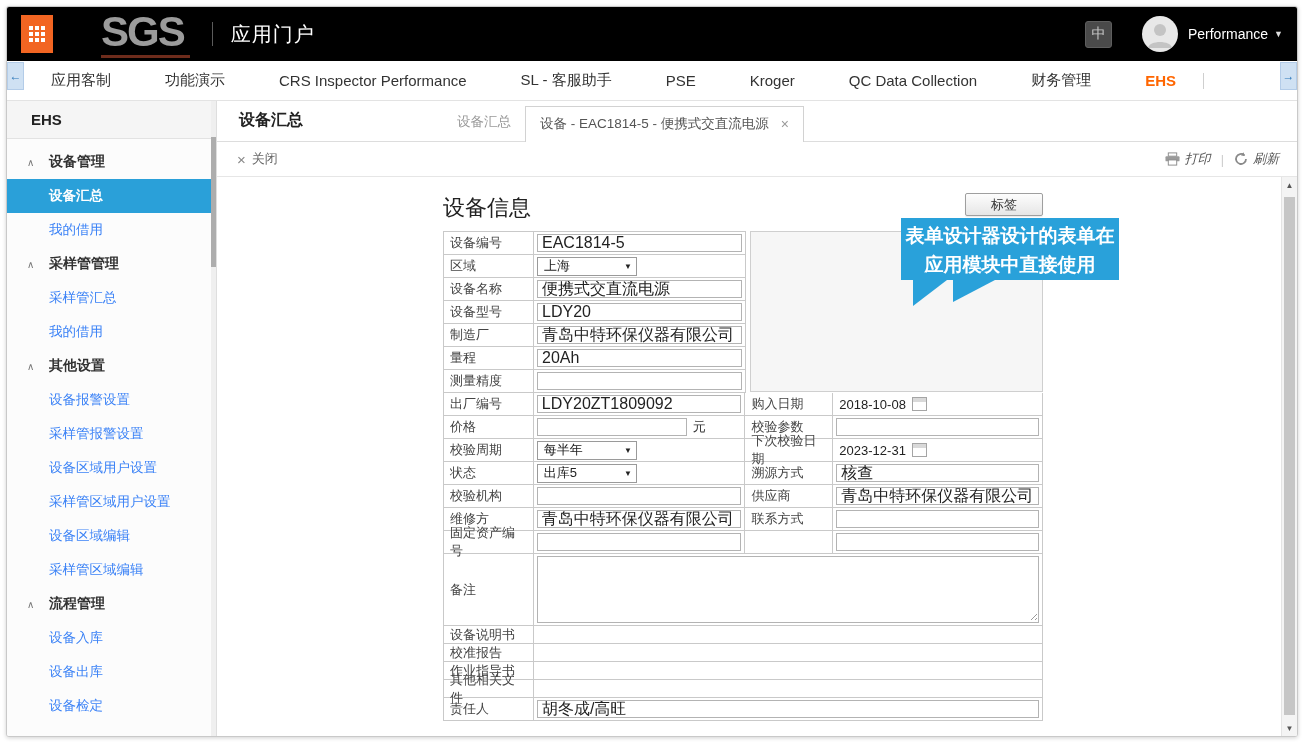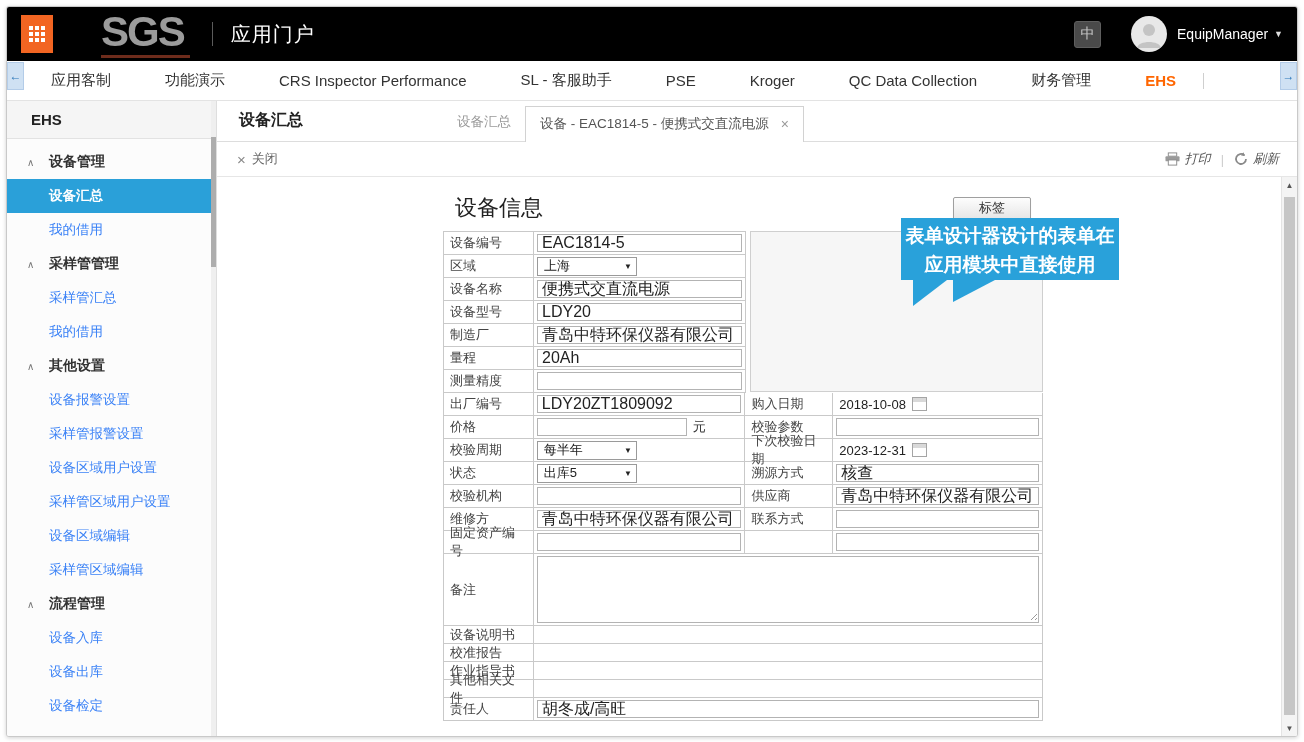--- a/index.html
+++ b/index.html
@@ -69,21 +69,21 @@
   .sthumb { position:absolute; top:20px; bottom:22px; left:2px; width:11px; background:#c6c6c6; cursor:pointer; }
 
   
   .callout { position:absolute; left:684px; top:117px; width:218px; height:62px; background:#29a1da; z-index:5;
              color:#fff; font-size:19px; font-weight:bold; text-align:center; line-height:29px; padding-top:3px; }
   .callout::before { content:""; position:absolute; top:100%; left:12px; border-top:26px solid #29a1da; border-right:34px solid transparent; }
   .callout::after  { content:""; position:absolute; top:100%; left:52px; border-top:22px solid #29a1da; border-right:42px solid transparent; }
 
   
   .form-wrap { width:600px; }
-  .form-header { display:flex; justify-content:space-between; align-items:center; margin:4px 12px 8px; }
+  .form-header { display:flex; justify-content:space-between; align-items:flex-start; margin:4px 0 8px; }
   .form-title { font-size:22px; font-weight:500; color:#222; }
   .tag-btn { width:78px; height:23px; font-size:13px; color:#333; border:1px solid #9f9f9f; border-radius:2px;
              background:linear-gradient(#fdfdfd,#e6e6e6); cursor:pointer; box-shadow:0 1px 1px rgba(0,0,0,.08); }
   .tsec { display:flex; align-items:flex-start; }
   .tleft { width:303px; border-left:1px solid #c9c9c9; border-top:1px solid #c9c9c9; }
   .photo { width:293px; height:161px; margin-left:4px; border:1px solid #cfcfcf; background:#f6f6f6; }
   .frow { display:flex; }
   .cell { border-right:1px solid #c9c9c9; border-bottom:1px solid #c9c9c9; display:flex; align-items:center; height:23px; font-size:13px; color:#444; }
   .lab  { width:90px;  padding:0 6px; }
   .val  { width:212px; }
@@ -130,21 +130,21 @@
     <div class="tsep"></div>
     <div class="app-title">应用门户</div>
     <div class="top-right">
       <button class="lang-btn">中</button>
       <div class="avatar">
         <svg width="36" height="36" viewBox="0 0 36 36">
           <circle cx="18" cy="14" r="6" fill="#c4c4c4"></circle>
           <path d="M6 32c1-8 23-8 24 0z" fill="#c4c4c4"></path>
         </svg>
       </div>
-      <span class="uname">EquipManager</span>
+      <span class="uname">Performance</span>
       <span class="ucaret">▼</span>
     </div>
   </div>
 
   <div class="navbar">
     <div class="nscroll">←</div>
     <div class="ntabs">
       <span class="ntab">应用客制</span>
       <span class="ntab">功能演示</span>
       <span class="ntab">CRS Inspector Performance</span>

